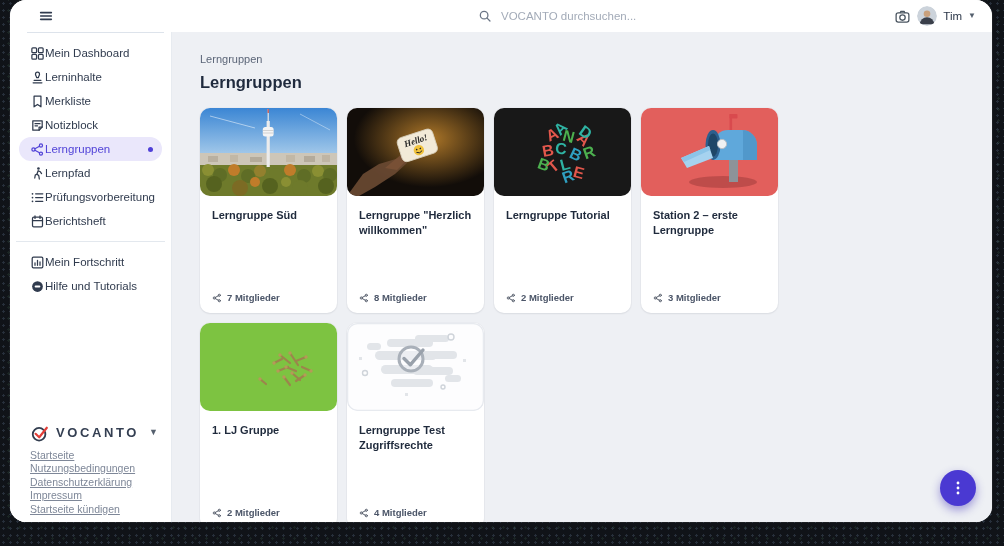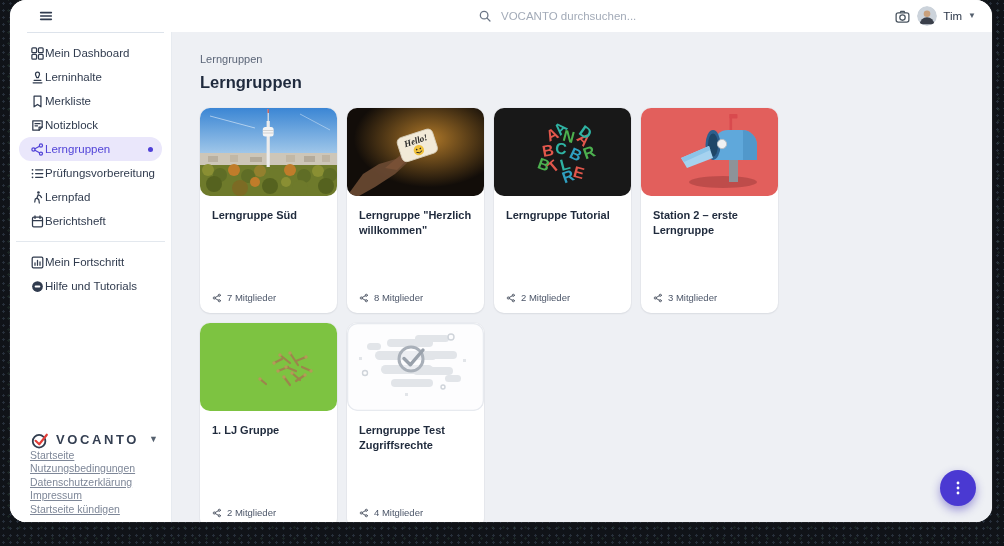--- a/index.html
+++ b/index.html
@@ -46,39 +46,39 @@
     display:flex; align-items:center; height:24px;
     margin:0 9px; padding:0 9px 0 11px; border-radius:12px;
     font-size:11.5px; color:#303b4e; cursor:pointer; white-space:nowrap;
   }
   .nav-item .nicon { width:15px; height:15px; display:flex; flex:0 0 15px; }
   .nav-item svg { width:100%; height:100%; }
   .nav-item.active { background:#eae7fb; color:#5244d8; }
   .nav-dot { width:5px; height:5px; border-radius:50%; background:#4f40d8; margin-left:auto; }
   .nav-divider { height:1px; background:#e3e8ee; margin:8px 6px; }
   .sidebar-bottom { position:absolute; left:0; right:0; bottom:0; padding:0 0 6px 20px; background:#fff; }
-  .brand-row { display:flex; align-items:center; gap:7px; }
+  .brand-row { display:flex; align-items:center; gap:7px; margin-bottom:7px; }
   .brand-logo { width:19px; height:19px; display:flex; }
   .brand-name { font-size:13px; font-weight:700; letter-spacing:2.6px; color:#343f52; }
   .brand-caret { margin-left:auto; margin-right:13px; color:#55606e; font-size:9px; cursor:pointer; }
   .footer-link { font-size:10.5px; color:#7e8798; line-height:13.5px; cursor:pointer;text-decoration:underline; }
   
   .content { flex:1; background:#eef0f4; position:relative; padding-left:28px; overflow:hidden; }
   .breadcrumb { padding-top:21px; font-size:11px; color:#5c6678; cursor:pointer; width:max-content; }
   .page-title { margin-top:8px; font-size:16.5px; font-weight:700; color:#1f2a3d; }
   .cards { margin-top:16px; display:flex; flex-wrap:wrap; gap:10px; width:696px; }
   .card {
     width:137px; height:205px; background:#fff; border-radius:10px;
     box-shadow:0 1px 2px rgba(16,24,40,.07), 0 0 0 1px rgba(16,24,40,.02);
     display:flex; flex-direction:column; cursor:pointer;
   }
   .card-img { flex:0 0 88px; width:137px; height:88px; border-radius:10px; overflow:hidden; }
   .card-img svg { display:block; width:100%; height:100%; }
   .card-title { padding:12px 12px 0; font-size:11px; font-weight:700; color:#1f2a3c; line-height:1.4; }
-  .card-footer { margin-top:auto; padding:0 12px 10px; display:flex; align-items:center; gap:5px; font-size:9.5px; color:#4b5568; }
+  .card-footer { margin-top:auto; padding:0 12px 10px; display:flex; align-items:center; gap:5px; font-size:9.5px; color:#4b5568;font-weight:bold; }
   .card-footer .micon { width:10px; height:10px; display:flex; color:#59606e; }
   .card-footer .micon svg { width:100%; height:100%; }
   
   .fab {
     position:absolute; right:16px; bottom:16px; width:36px; height:36px; border-radius:50%;
     background:#4a39d2; display:flex; align-items:center; justify-content:center;
     box-shadow:0 4px 10px rgba(56,40,180,.45); cursor:pointer;
   }
   .fab svg { width:20px; height:20px; }
 </style>
@@ -174,34 +174,34 @@
                 <circle cx="17.5" cy="18.5" r="2.5"></circle>
                 <path d="M7.8 10.7l7.4-4M7.8 13.3l7.4 4"></path>
               </svg>
             </span>
             <span>Lerngruppen</span>
             <span class="nav-dot"></span>
           </div>
           <div class="nav-item">
             <span class="nicon">
               <svg viewBox="0 0 24 24" fill="none" stroke="currentColor" stroke-width="2" stroke-linecap="round" stroke-linejoin="round">
+                <circle cx="13.5" cy="4" r="2.1" fill="currentColor" stroke="none"></circle>
+                <path d="M13 7.5l-1.8 5.2 2.9 2.9.8 5.2M11.2 12.7l-2.8 1.9-.8 4.6M13 7.5l3.6 1.8 1.9 2.8"></path>
+              </svg>
+            </span>
+            <span>Lernpfad</span>
+          </div>
+          <div class="nav-item">
+            <span class="nicon">
+              <svg viewBox="0 0 24 24" fill="none" stroke="currentColor" stroke-width="2" stroke-linecap="round" stroke-linejoin="round">
                 <path d="M9 6h11.5M9 12h11.5M9 18h11.5"></path>
                 <path d="M4 6h.01M4 12h.01M4 18h.01" stroke-width="2.8"></path>
               </svg>
             </span>
             <span>Prüfungsvorbereitung</span>
-          </div>
-          <div class="nav-item">
-            <span class="nicon">
-              <svg viewBox="0 0 24 24" fill="none" stroke="currentColor" stroke-width="2" stroke-linecap="round" stroke-linejoin="round">
-                <circle cx="13.5" cy="4" r="2.1" fill="currentColor" stroke="none"></circle>
-                <path d="M13 7.5l-1.8 5.2 2.9 2.9.8 5.2M11.2 12.7l-2.8 1.9-.8 4.6M13 7.5l3.6 1.8 1.9 2.8"></path>
-              </svg>
-            </span>
-            <span>Lernpfad</span>
           </div>
           <div class="nav-item">
             <span class="nicon">
               <svg viewBox="0 0 24 24" fill="none" stroke="currentColor" stroke-width="2" stroke-linecap="round" stroke-linejoin="round">
                 <rect x="4" y="5" width="16" height="15.5" rx="2"></rect>
                 <path d="M8 3v4M16 3v4M4 10.5h16"></path>
               </svg>
             </span>
             <span>Berichtsheft</span>
           </div>

